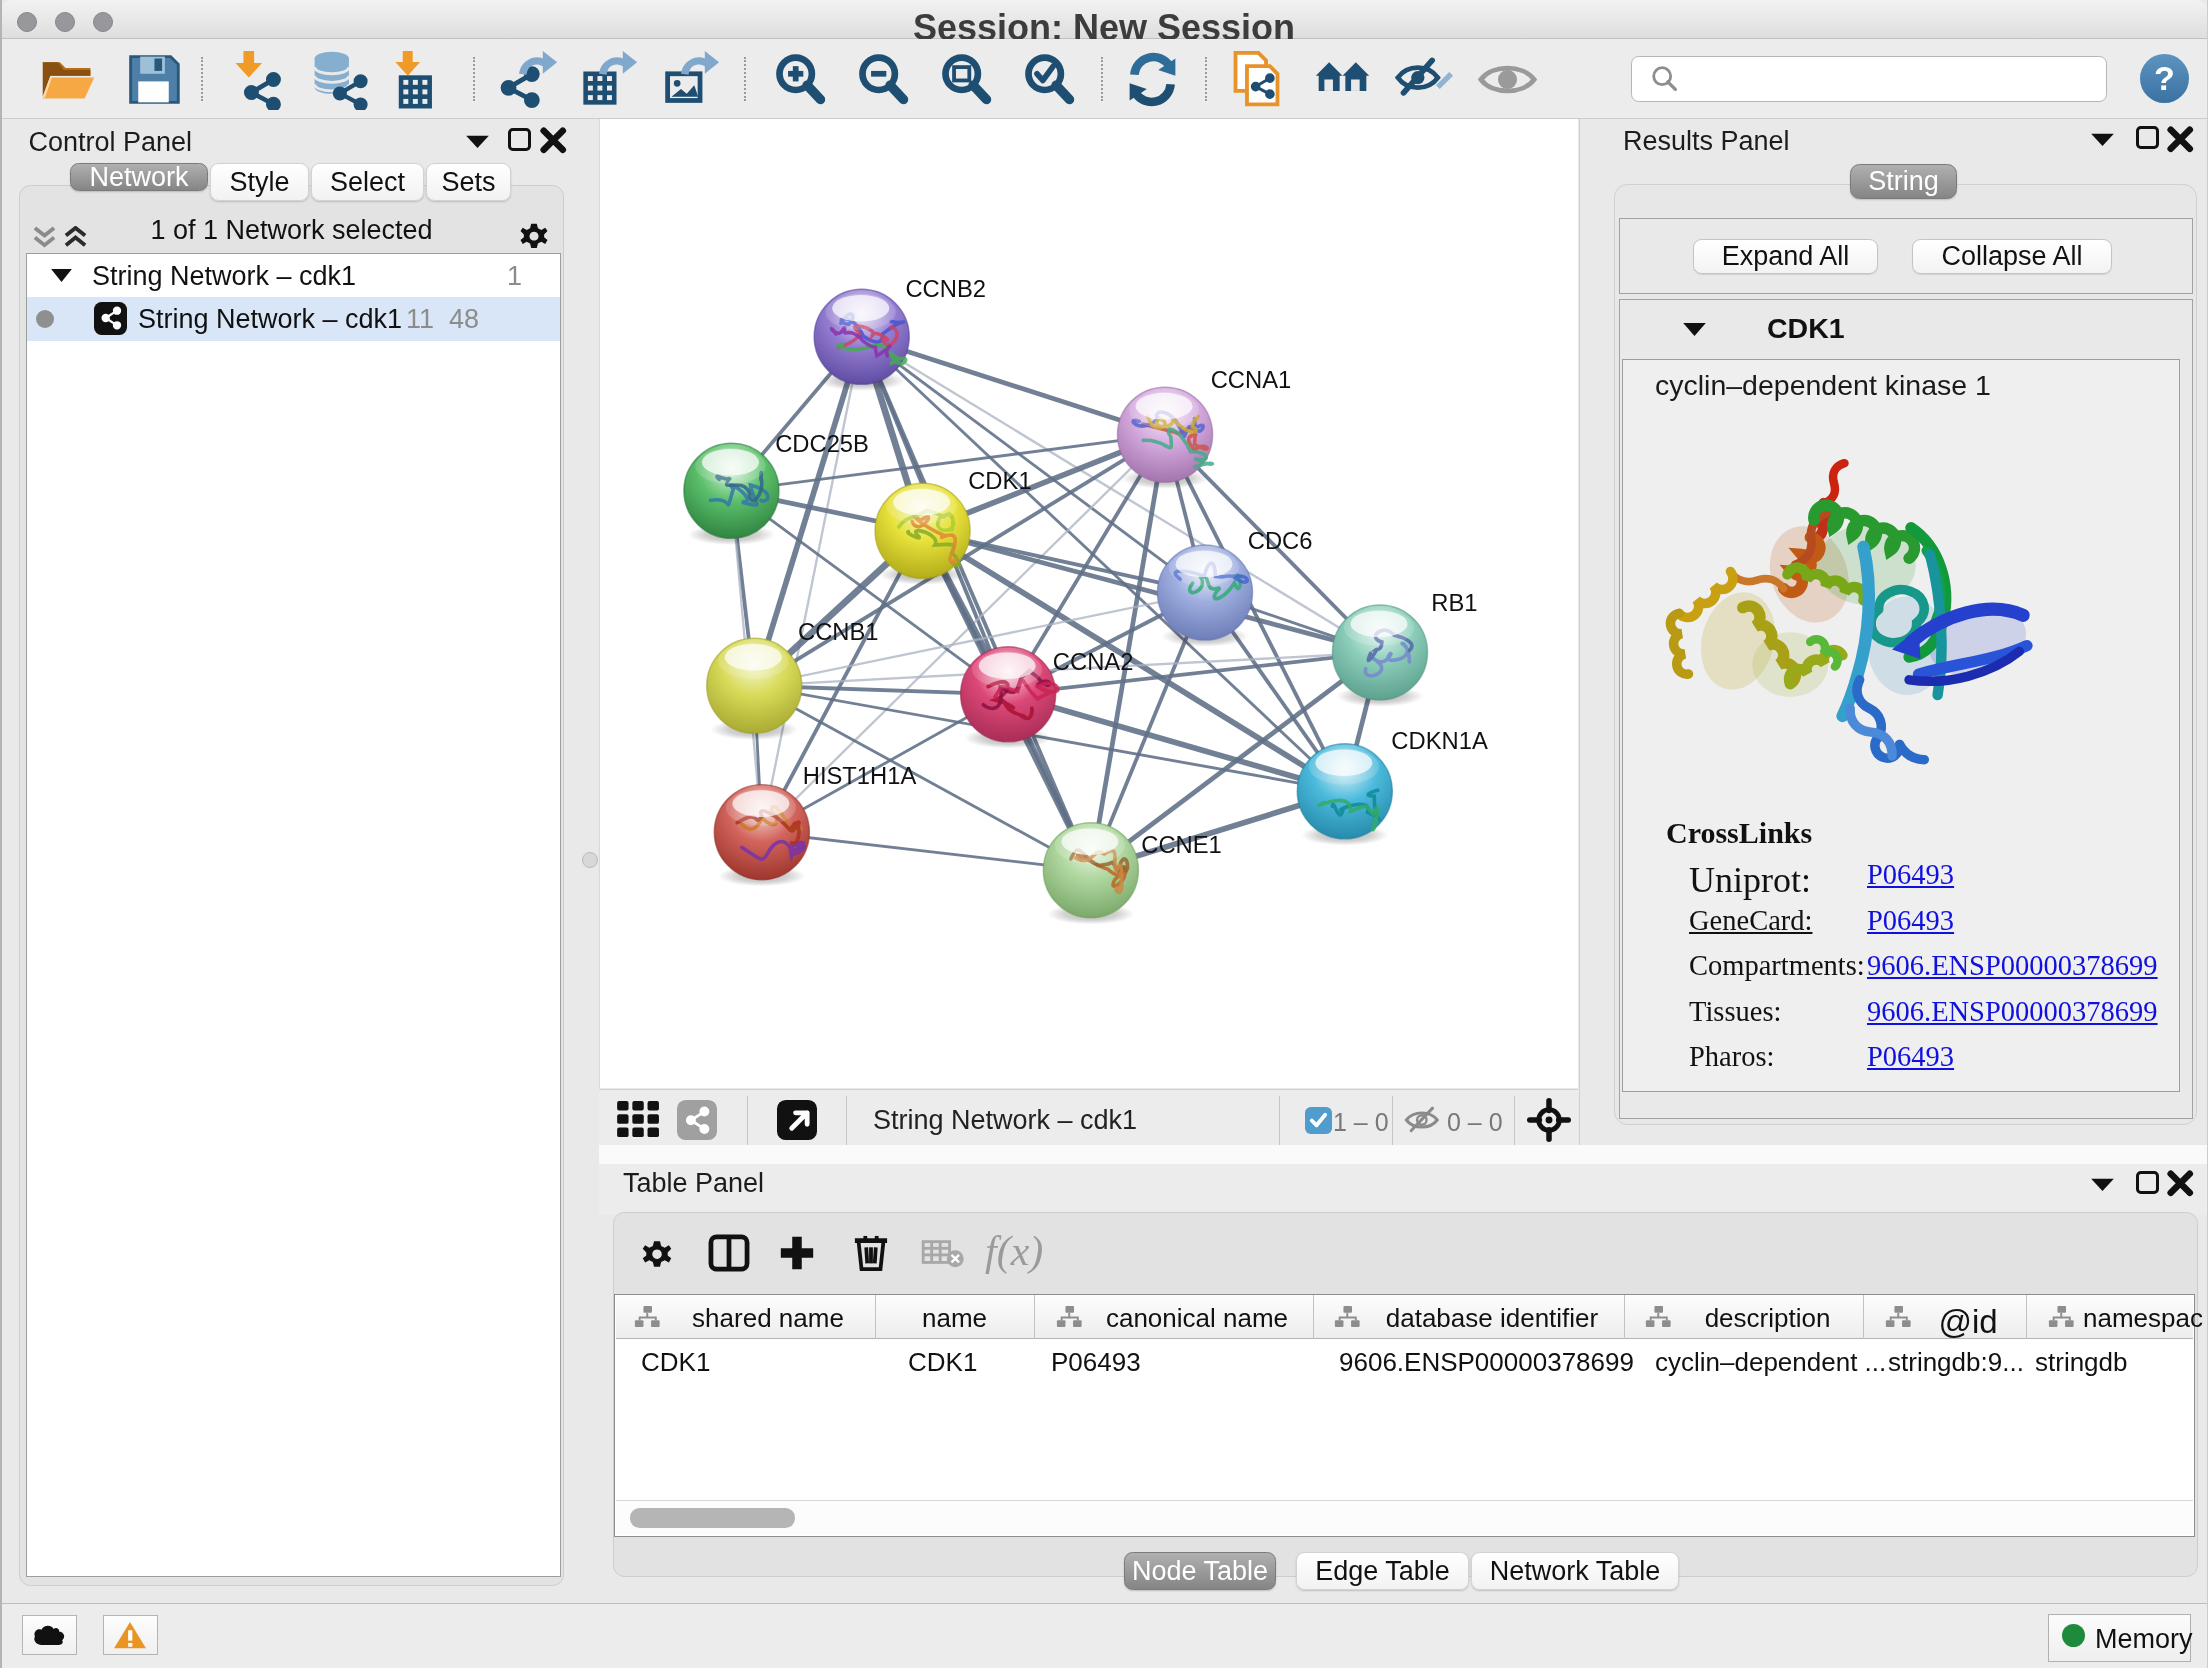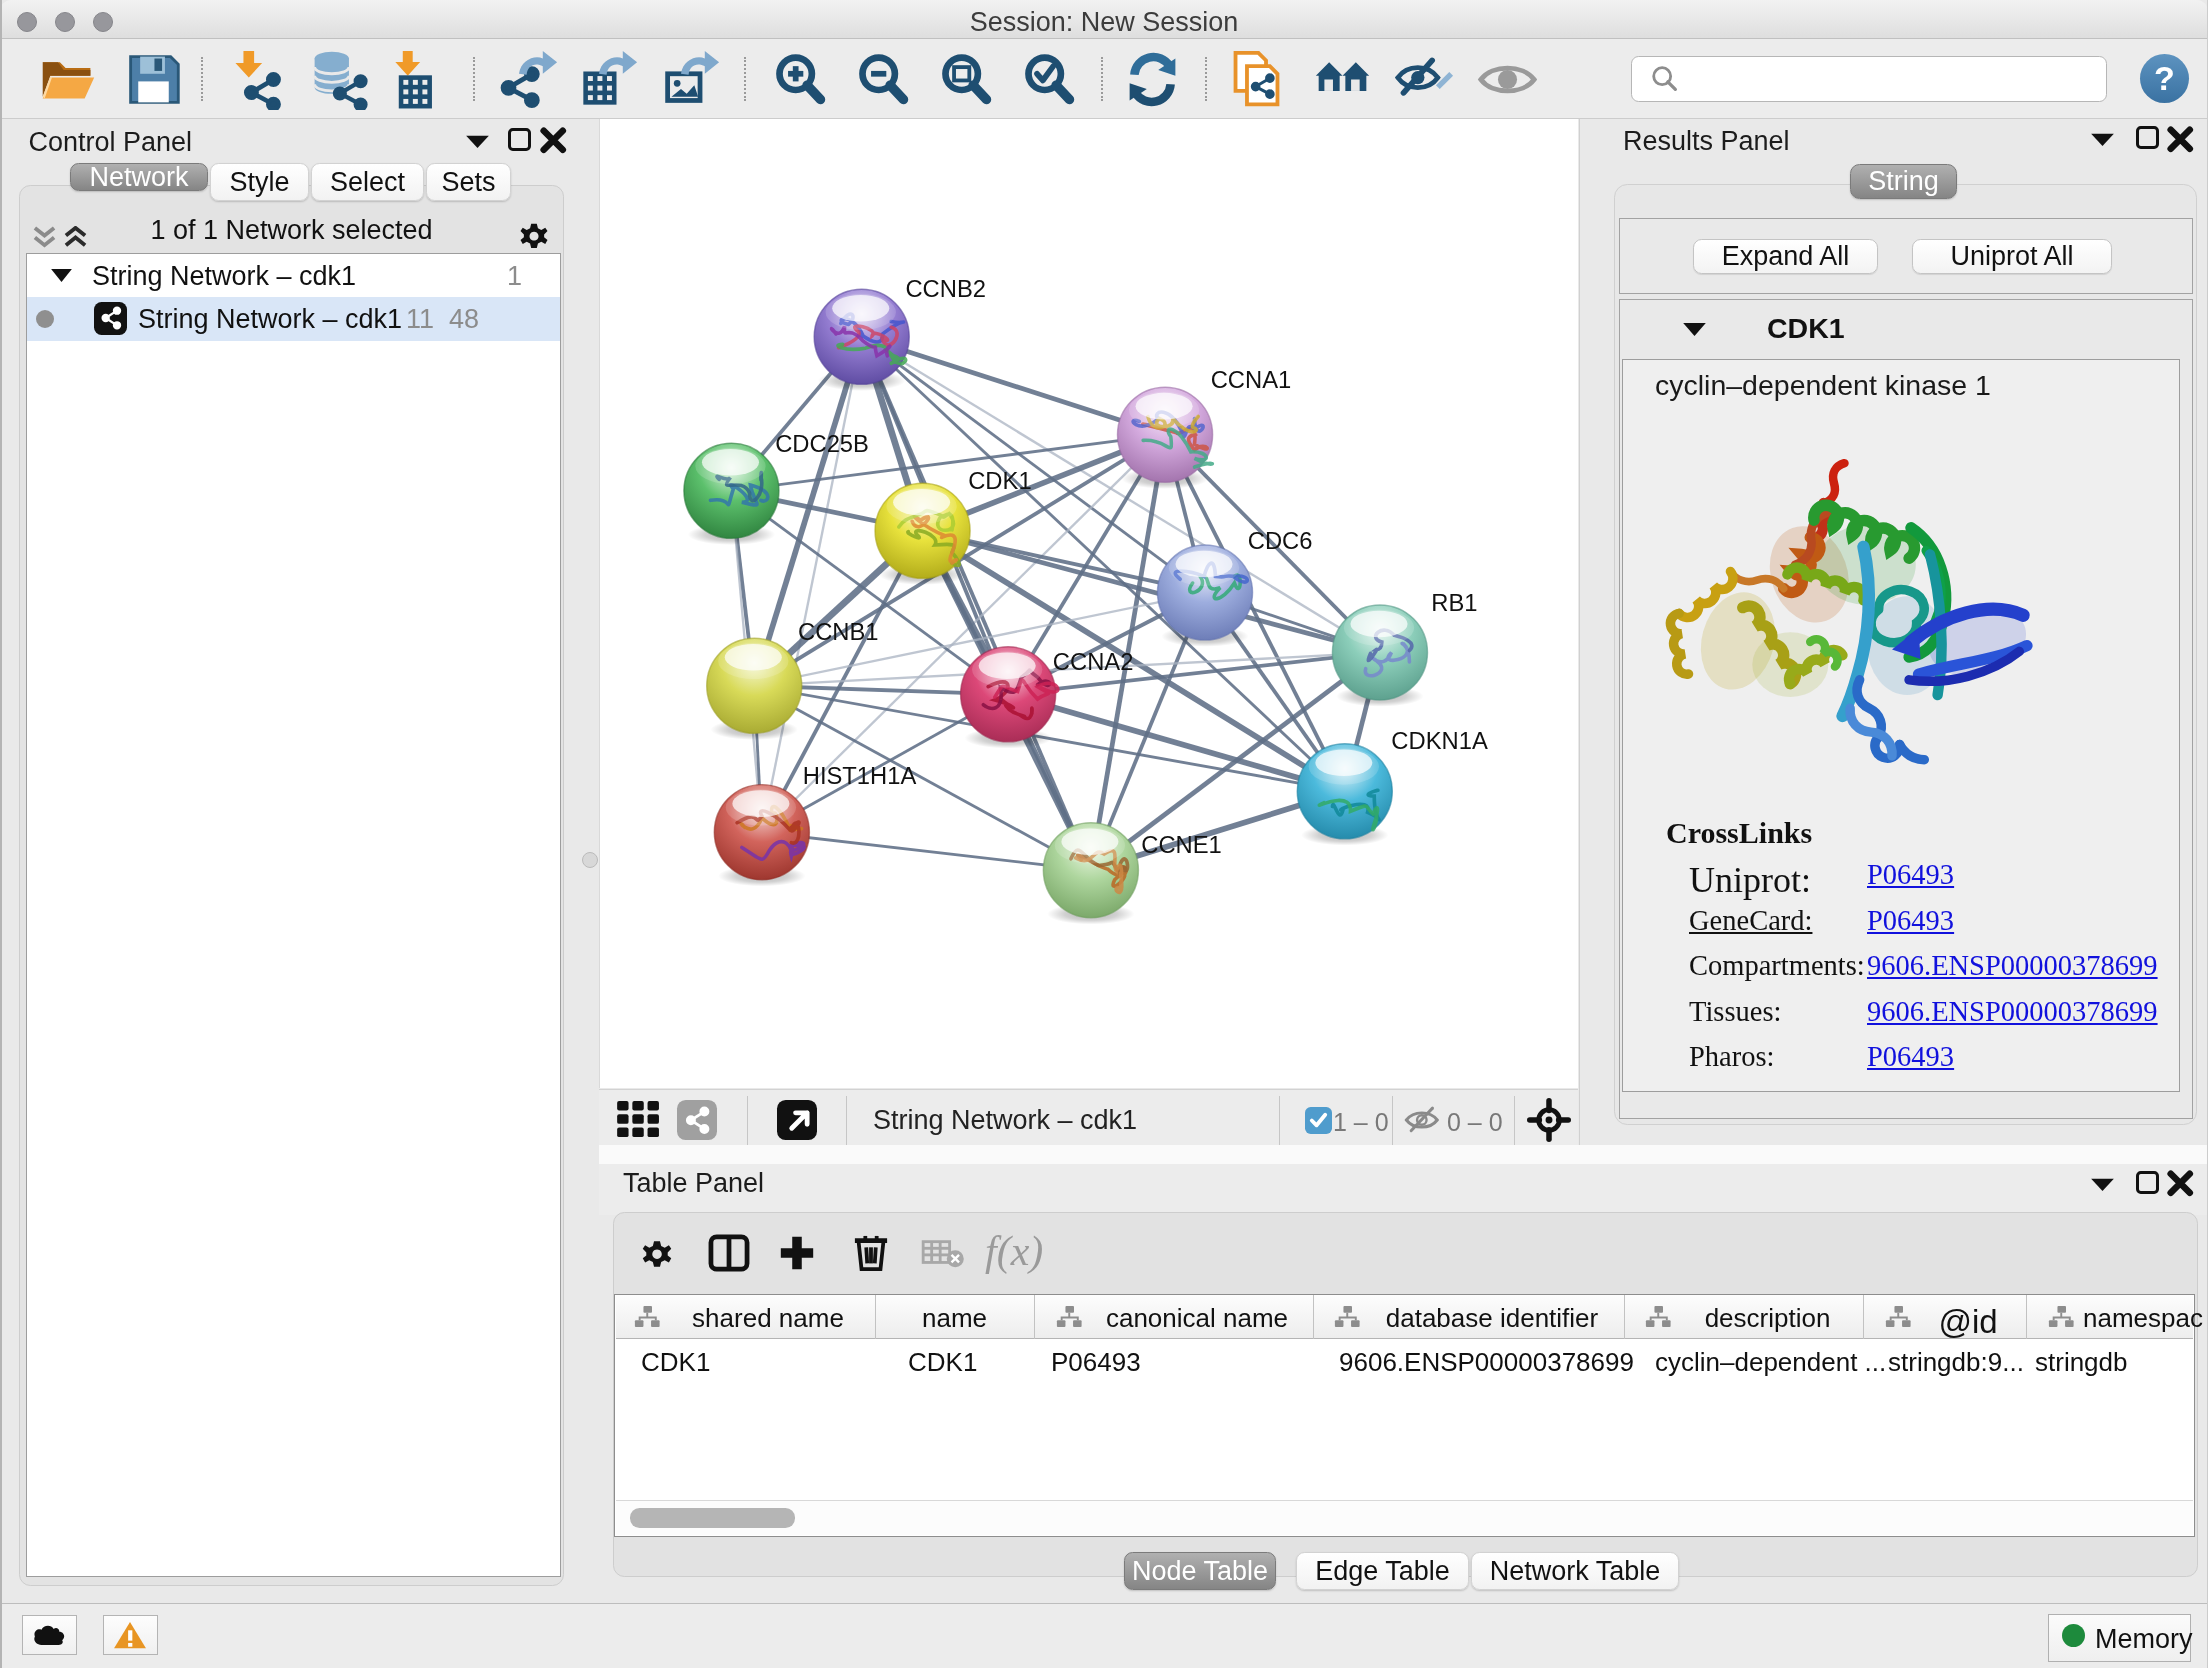--- a/index.html
+++ b/index.html
@@ -10,21 +10,21 @@
 .btn { position:absolute; background:linear-gradient(#ffffff,#f3f3f3); border:1.4px solid #c4c4c4; border-radius:8.6px; font-size:27px; color:#111; display:flex; align-items:center; justify-content:center; box-shadow:0 1px 1px rgba(0,0,0,0.10); }
 svg { display:block; }
 </style></head><body>
 <div class="abs" style="left:0;top:0;width:1.9px;height:1668px;background:#b4b4b4;z-index:50;"></div>
 <div class="abs" style="left:2207px;top:0;width:1.9px;height:1668px;background:#cccccc;z-index:50;"></div>
 
 <div class="abs" style="left:0;top:0;width:2208px;height:39px;background:linear-gradient(#f2f2f2,#dedede);border-bottom:1px solid #c0c0c0;border-radius:11.4px 11.4px 0 0;"></div>
 <div class="abs" style="left:17px;top:12.4px;width:20px;height:20px;border-radius:50%;background:#97979c;border:1px solid #86868b;"></div>
 <div class="abs" style="left:55px;top:12.4px;width:20px;height:20px;border-radius:50%;background:#97979c;border:1px solid #86868b;"></div>
 <div class="abs" style="left:93px;top:12.4px;width:20px;height:20px;border-radius:50%;background:#97979c;border:1px solid #86868b;"></div>
-<div class="abs" style="left:0;top:6.7px;width:2208px;text-align:center;font-size:27px;font-weight:400;color:#3c3c3c;">Session: New Session</div>
+<div class="abs" style="left:0;top:6.7px;width:2208px;text-align:center;font-size:36px;font-weight:700;color:#3c3c3c;">Session: New Session</div>
 
 <div class="abs" style="left:0;top:39px;width:2208px;height:80px;background:#ececec;border-bottom:1px solid #cccccc;"></div>
 <svg width="61" height="61" viewBox="0 0 64 64" style="position:absolute;left:37px;top:49px;">
     <path d="M 6 14 L 24 14 L 30 20 L 56 20 L 56 28 L 14 28 Z" fill="#b96d14"></path>
     <path d="M 6 14 L 6 50 L 14 28 L 56 28 L 56 22 L 28 22 L 22 14 Z" fill="#8a5010"></path>
     <path d="M 14 30 L 60 30 L 50 52 L 6 52 Z" fill="#f5a844"></path>
     <path d="M 6 50 L 14 29 L 16 29 L 8 52 Z" fill="#ffd9a0"></path>
   </svg>
 <svg width="61" height="61" viewBox="0 0 64 64" style="position:absolute;left:123px;top:49px;">
     <path d="M 8 8 L 50 8 L 58 16 L 58 56 L 8 56 Z" fill="#4d7fa8" stroke="#2a5878" stroke-width="3"></path>
@@ -492,21 +492,21 @@
     <path d="M 2 3 L 26 3 L 14 16 Z" fill="#111"></path>
   </svg>
 <div class="abs" style="left:2136px;top:126px;width:23px;height:23px;border:3.3px solid #111;border-radius:4.8px;"></div>
 <svg width="28.5" height="28.5" viewBox="0 0 30 30" style="position:absolute;left:2166px;top:125px;">
     <path d="M 5 5 L 25 25 M 25 5 L 5 25" stroke="#111" stroke-width="7" stroke-linecap="round"></path>
   </svg>
 <div class="abs" style="left:1614px;top:184px;width:583px;height:941px;background:#e7e7e7;border:1px solid #d0d0d0;border-radius:13.3px;"></div>
 <div class="tabbtn graytab" style="left:1850px;top:164px;width:107px;height:35px;border-radius:9.5px;">String</div>
 <div class="abs" style="left:1619px;top:218px;width:574px;height:76px;background:#e9e9e9;border:1.9px solid #a2a2a2;"></div>
 <div class="btn" style="left:1693px;top:239px;width:185px;height:35px;">Expand All</div>
-<div class="btn" style="left:1912px;top:239px;width:200px;height:35px;">Uniprot All</div>
+<div class="btn" style="left:1912px;top:239px;width:200px;height:35px;">Collapse All</div>
 <div class="abs" style="left:1619px;top:299px;width:574px;height:820px;background:#e9e9e9;border:1.9px solid #a2a2a2;"></div>
 <svg width="25" height="16" viewBox="0 0 26 17" style="position:absolute;left:1682px;top:321px;">
     <path d="M 1 2 L 25 2 L 13 16 Z" fill="#111"></path>
   </svg>
 <div class="abs" style="left:1767px;top:312px;font-size:28.5px;font-weight:700;color:#111;">CDK1</div>
 <div class="abs" style="left:1622px;top:359px;width:558px;height:733px;background:#efefef;border:1.9px solid #9d9d9d;"></div>
 <div class="abs" style="left:1655px;top:369px;font-size:28.5px;color:#1a1a1a;">cyclin–dependent kinase 1</div>
 
 <svg width="554" height="730" viewBox="0 0 583 767" style="position:absolute;left:1624px;top:360px;">
     <ellipse cx="195" cy="225" rx="40" ry="52" fill="#c06018" fill-opacity="0.2" transform="rotate(-20 195 225)"></ellipse>

